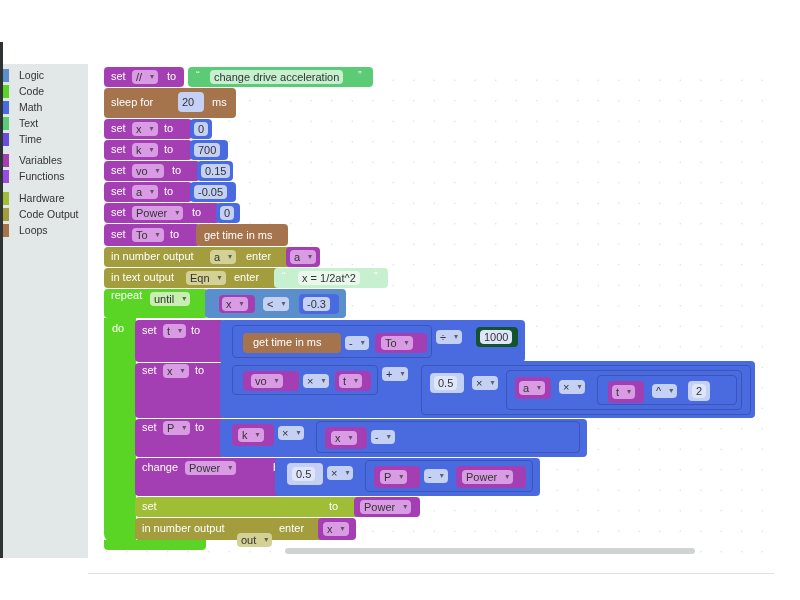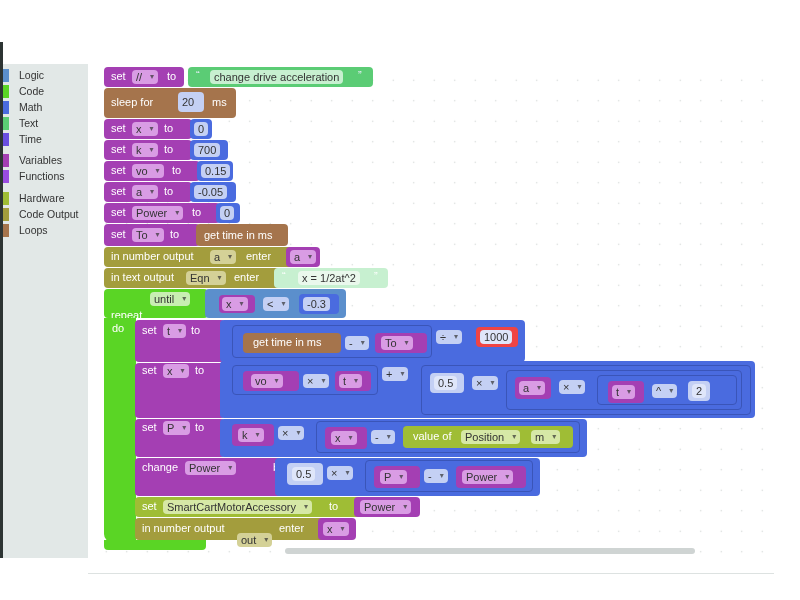--- a/index.html
+++ b/index.html
@@ -183,21 +183,21 @@
   <span class="dd odd" style="left:82px;top:3px">Eqn</span>
   <span class="txt" style="left:130px;top:3px">enter</span>
 </div>
 <div class="blk textblk2" style="left:274px;top:268px;width:114px;height:20px;background:#c7f0d0">
   <span class="txt" style="left:8px;top:2px;color:#fff">“</span>
   <span class="fld" style="left:24px;top:3px;background:#eaf8ec">x = 1/2at^2</span>
   <span class="txt" style="left:100px;top:2px;color:#fff">”</span>
 </div>
 
 <div class="blk green" style="left:104px;top:289px;width:104px;height:29px">
-  <span class="txt" style="left:7px;top:20px">repeat</span>
+  <span class="txt" style="left:7px;top:0">repeat</span>
   <span class="dd gdd" style="left:46px;top:3px">until</span>
 </div>
 <div class="blk logicblue" style="left:205px;top:289px;width:141px;height:29px">
   <span class="blk purple" style="left:14px;top:6px;width:36px;height:18px">
       <span class="dd pdd" style="left:3px;top:2px">x</span>
     </span>
   <span class="dd bdd" style="left:58px;top:8px">&lt;</span>
   <span class="blk blue" style="left:94px;top:5px;width:40px;height:20px">
       <span class="fld bdd" style="left:4px;top:3px">-0.3</span>
     </span>
@@ -217,21 +217,21 @@
   <span class="blk mathin" style="left:12px;top:5px;width:200px;height:33px">
     <span class="blk brown" style="left:10px;top:7px;width:98px;height:20px">
         <span class="txt" style="left:10px;top:3px">get time in ms</span>
       </span>
     <span class="dd bdd" style="left:112px;top:10px">-</span>
     <span class="blk purple" style="left:142px;top:7px;width:52px;height:20px">
         <span class="dd pdd" style="left:6px;top:3px">To</span>
       </span>
   </span>
   <span class="dd bdd" style="left:216px;top:10px">÷</span>
-  <span class="blk bdd" style="left:256px;top:7px;width:42px;height:20px;background:#ef4444">
+  <span class="blk bdd" style="left:256px;top:7px;width:42px;height:20px;background:#14532d">
       <span class="fld" style="left:4px;top:3px;background:#dfe6fa">1000</span>
     </span>
 </div>
 
 <div class="blk purple" style="left:135px;top:363px;width:90px;height:55px">
   <span class="txt" style="left:7px;top:1px">set</span>
   <span class="dd pdd" style="left:28px;top:1px">x</span>
   <span class="txt" style="left:60px;top:1px">to</span>
 </div>
 <div class="blk blue" style="left:220px;top:361px;width:535px;height:57px">
@@ -276,25 +276,20 @@
 <div class="blk blue" style="left:220px;top:419px;width:367px;height:38px">
   <span class="blk purple" style="left:12px;top:5px;width:42px;height:22px">
       <span class="dd pdd" style="left:6px;top:4px">k</span>
     </span>
   <span class="dd bdd" style="left:58px;top:7px">×</span>
   <span class="blk mathin" style="left:96px;top:2px;width:264px;height:32px">
     <span class="blk purple" style="left:8px;top:5px;width:42px;height:22px">
         <span class="dd pdd" style="left:6px;top:4px">x</span>
       </span>
     <span class="dd bdd" style="left:54px;top:8px">-</span>
-    <span class="blk lightgreen" style="left:86px;top:4px;width:170px;height:22px">
-      <span class="txt" style="left:10px;top:4px">value of</span>
-      <span class="dd lgdd" style="left:58px;top:4px">Position</span>
-      <span class="dd lgdd" style="left:128px;top:4px">m</span>
-    </span>
   </span>
 </div>
 
 <div class="blk purple" style="left:135px;top:458px;width:150px;height:38px">
   <span class="txt" style="left:7px;top:3px">change</span>
   <span class="dd pdd" style="left:50px;top:3px">Power</span>
   <span class="txt" style="left:138px;top:3px">by</span>
 </div>
 <div class="blk blue" style="left:275px;top:458px;width:265px;height:38px">
   <span class="blk bdd" style="left:12px;top:5px;width:36px;height:22px;background:#c4d0f4">
@@ -307,21 +302,20 @@
       </span>
     <span class="dd bdd" style="left:58px;top:8px">-</span>
     <span class="blk purple" style="left:90px;top:5px;width:70px;height:22px">
         <span class="dd pdd" style="left:6px;top:4px">Power</span>
       </span>
   </span>
 </div>
 
 <div class="blk lightgreen" style="left:135px;top:497px;width:226px;height:20px">
   <span class="txt" style="left:7px;top:3px">set</span>
-  <span class="dd lgdd" style="left:28px;top:3px">SmartCartMotorAccessory</span>
   <span class="txt" style="left:194px;top:3px">to</span>
 </div>
 <div class="blk purple" style="left:354px;top:497px;width:66px;height:20px">
     <span class="dd pdd" style="left:6px;top:3px">Power</span>
   </div>
 
 <div class="blk olive" style="left:135px;top:518px;width:192px;height:22px">
   <span class="txt" style="left:7px;top:4px">in number output</span>
   <span class="dd odd" style="left:102px;top:15px">out</span>
   <span class="txt" style="left:144px;top:4px">enter</span>

